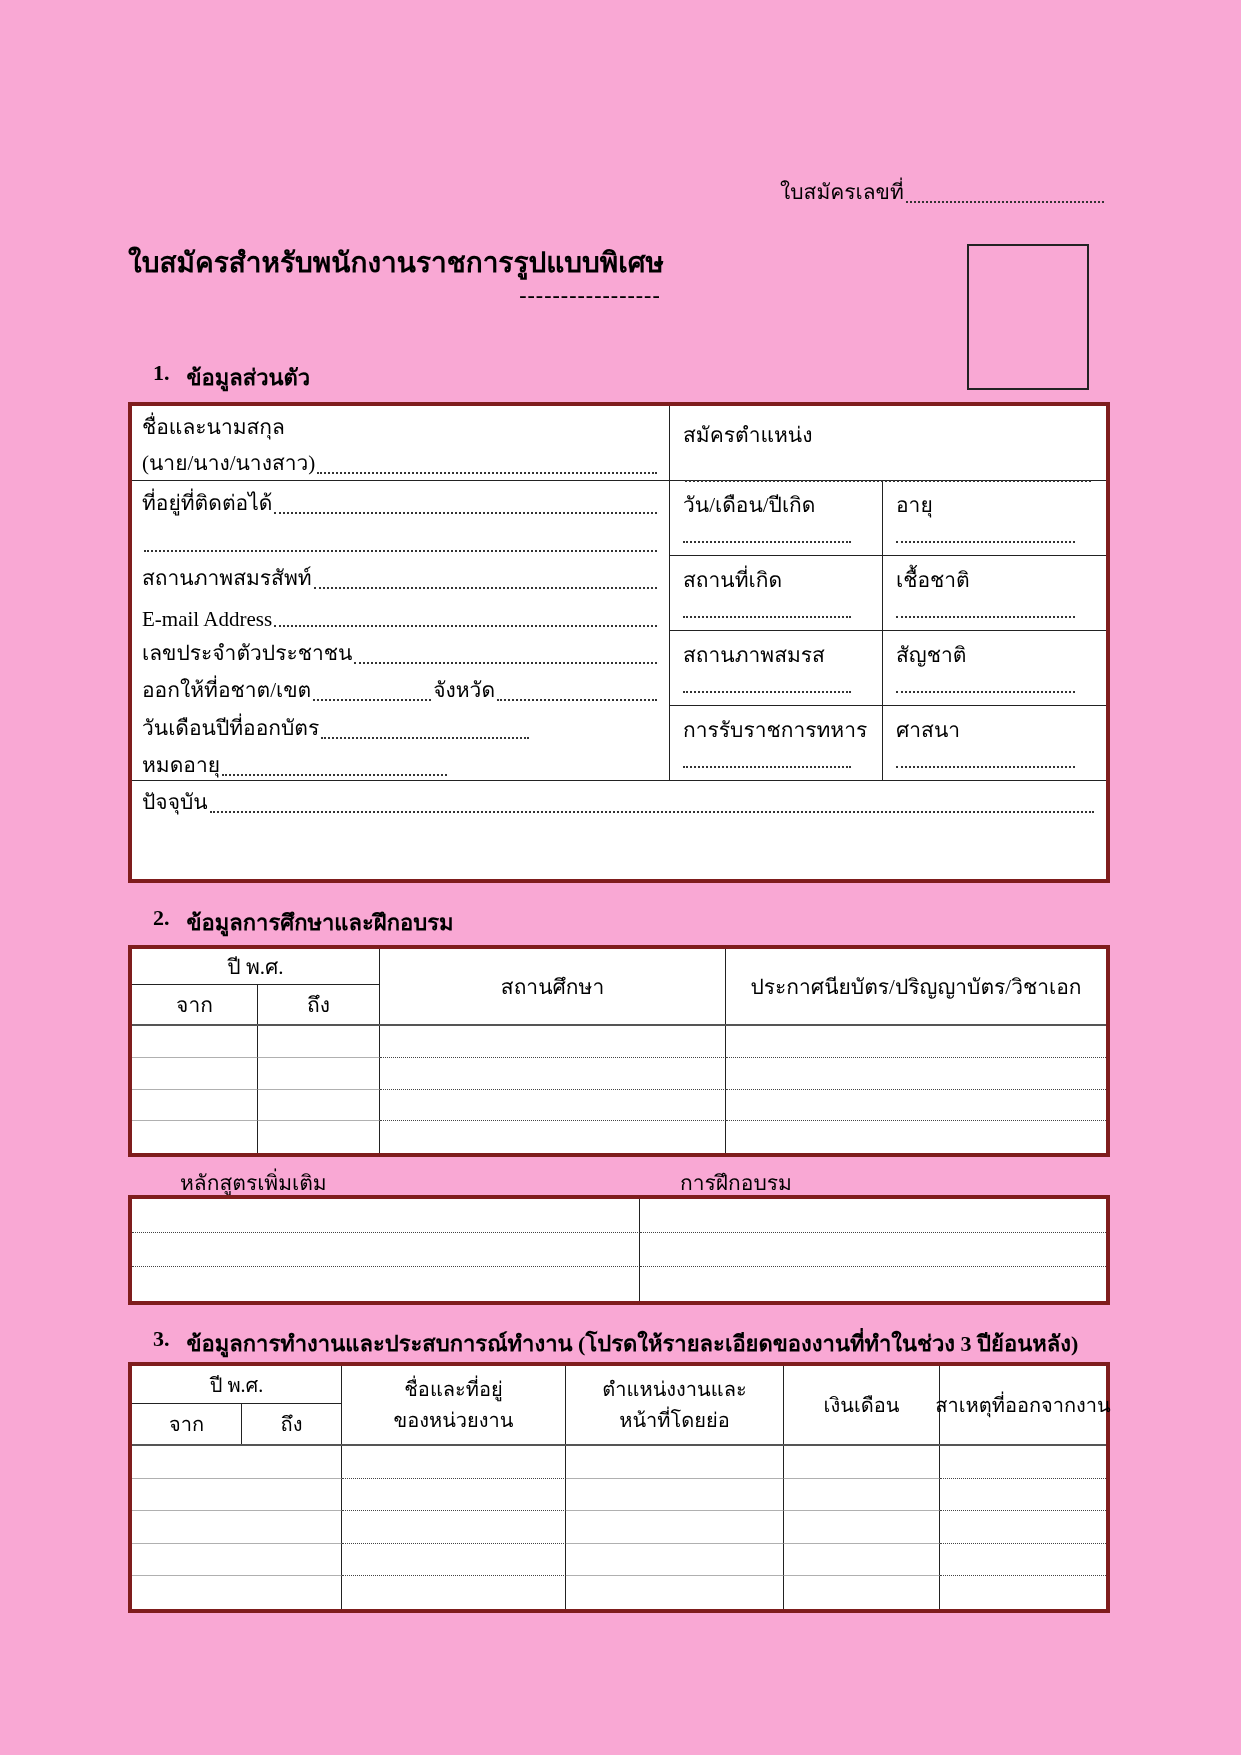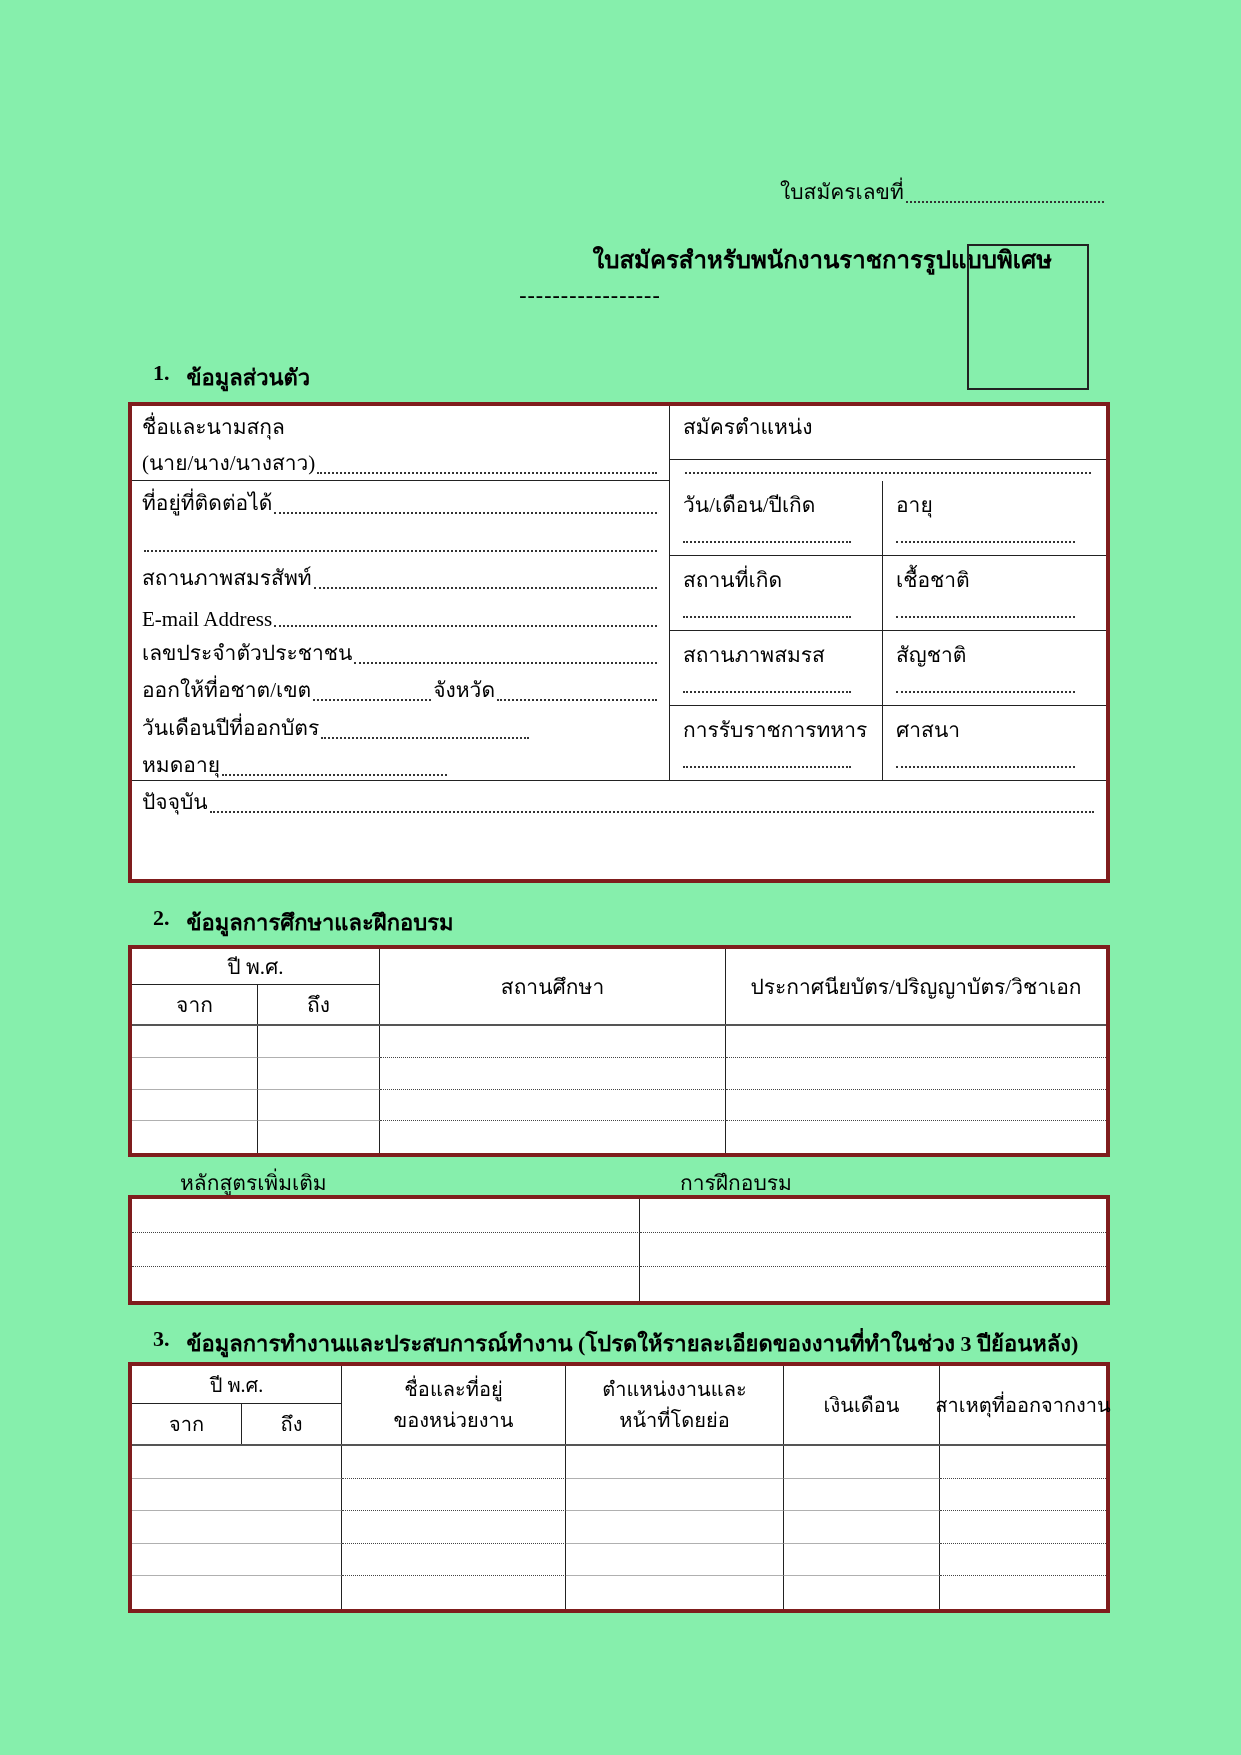--- a/index.html
+++ b/index.html
@@ -1,19 +1,19 @@
 <!DOCTYPE html>
 <html><head>
 <meta charset="utf-8">
 <style>
   * { margin:0; padding:0; box-sizing:border-box; }
   html,body { background:#e8e8e8; }
   .page {
     position:relative; width:1241px; height:1755px; margin:0 auto;
-    background:#86efac; color:#000;
+    background:#f9a8d4; color:#000;
     font-family:"Liberation Serif","DejaVu Serif",serif;
     font-size:21px;
   }
   .abs { position:absolute; }
   .bold { font-weight:bold; }
   .fend { display:flex; align-items:flex-end; }
   .dots { flex:1 1 auto; border-bottom:2px dotted #333; height:0; margin:0 2px 5px 2px; }
   .dots-fixed { border-bottom:2px dotted #333; height:0; margin:0 2px 5px 2px; }
   .spacer { flex:1 1 auto; }
 
@@ -49,40 +49,40 @@
 </head>
 <body>
 
 <div class="page">
 
   <div class="abs fend" style="left:780px; top:180px; width:326px; height:28px;">
     <span>ใบสมัครเลขที่</span>
     <span class="dots"></span>
   </div>
 
-  <div class="abs bold" style="left:128px; top:240px; width:924px; text-align:right; font-size:24px;">ใบสมัครสำหรับพนักงานราชการรูปแบบพิเศษ</div>
+  <div class="abs bold" style="left:128px; top:240px; width:924px; text-align:left; font-size:28px;">ใบสมัครสำหรับพนักงานราชการรูปแบบพิเศษ</div>
   <div class="abs bold" style="left:128px; top:282px; width:924px; text-align:center; font-size:22px; letter-spacing:1px;">-----------------</div>
 
   <div class="abs" style="left:967px; top:244px; width:122px; height:146px; border:2px solid #222;"></div>
 
   <div class="abs sec-head" style="left:153px; top:360px;">
     <span>1.</span>
     <span>ข้อมูลส่วนตัว</span>
   </div>
 
   <div class="tbl" style="left:128px; top:402px; width:982px; height:481px;">
 
     <div class="cell br bb" style="left:0; top:0; width:538px; height:75px; padding:4px 10px 0 10px;">
       <div>ชื่อและนามสกุล</div>
       <div class="fend" style="height:36px;justify-content:center;">
         <span>(นาย/นาง/นางสาว)</span>
         <span class="dots"></span>
       </div>
     </div>
-    <div class="cell bb" style="left:538px; top:0; right:0; height:54px; padding:4px 13px 0 13px;">
+    <div class="cell bb" style="left:538px; top:0; right:0; height:75px; padding:12px 13px 0 13px;">
       <div>สมัครตำแหน่ง</div>
       <div class="fend" style="height:36px;">
         <span class="dots"></span>
       </div>
     </div>
 
     <div class="cell br bb" style="left:0; top:75px; width:538px; height:300px; padding:1px 10px 0 10px;">
       <div class="t1-line">
         <span>ที่อยู่ที่ติดต่อได้</span>
         <span class="dots"></span>

